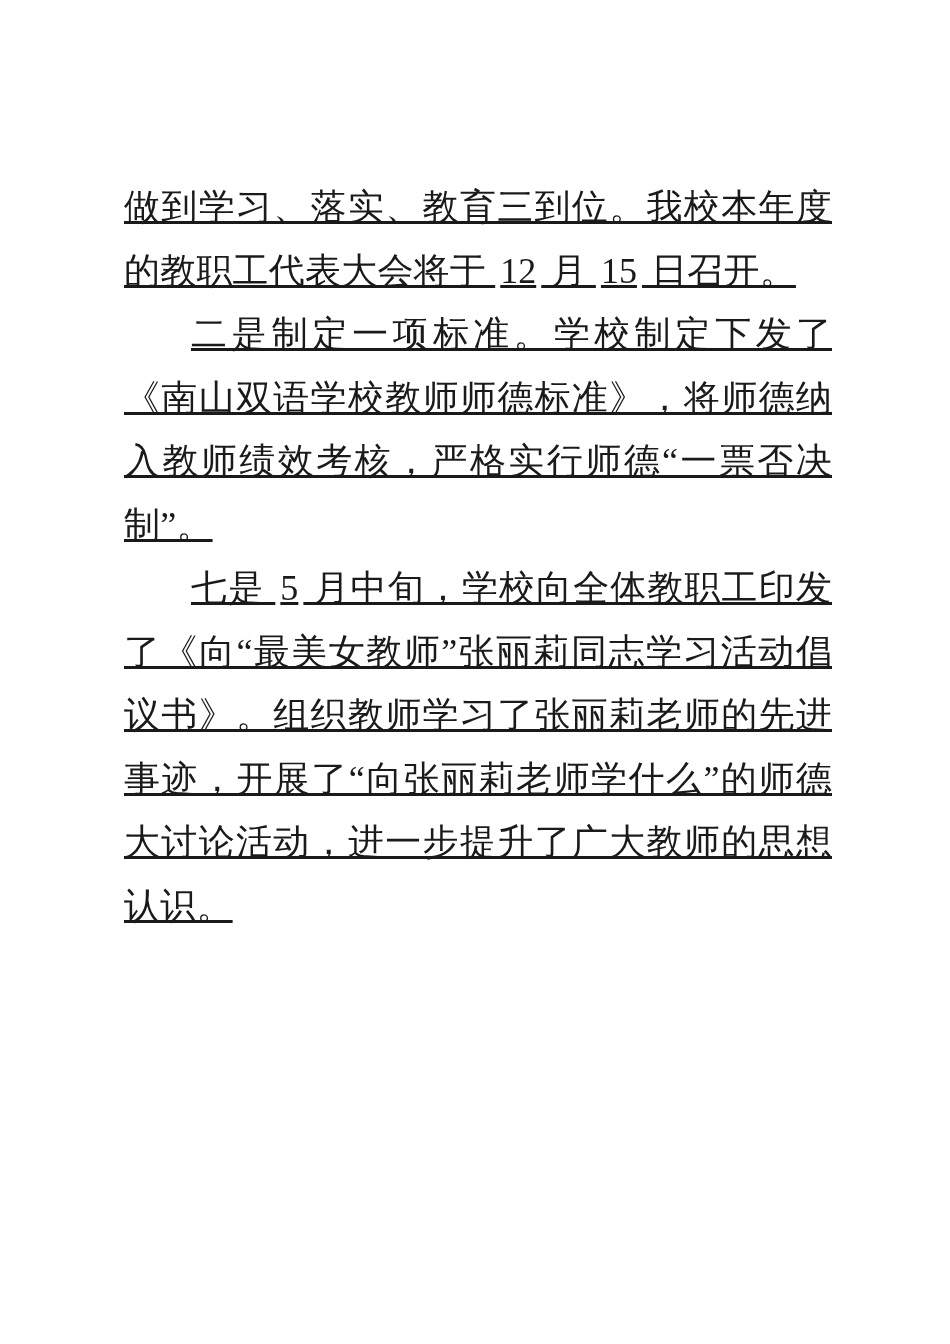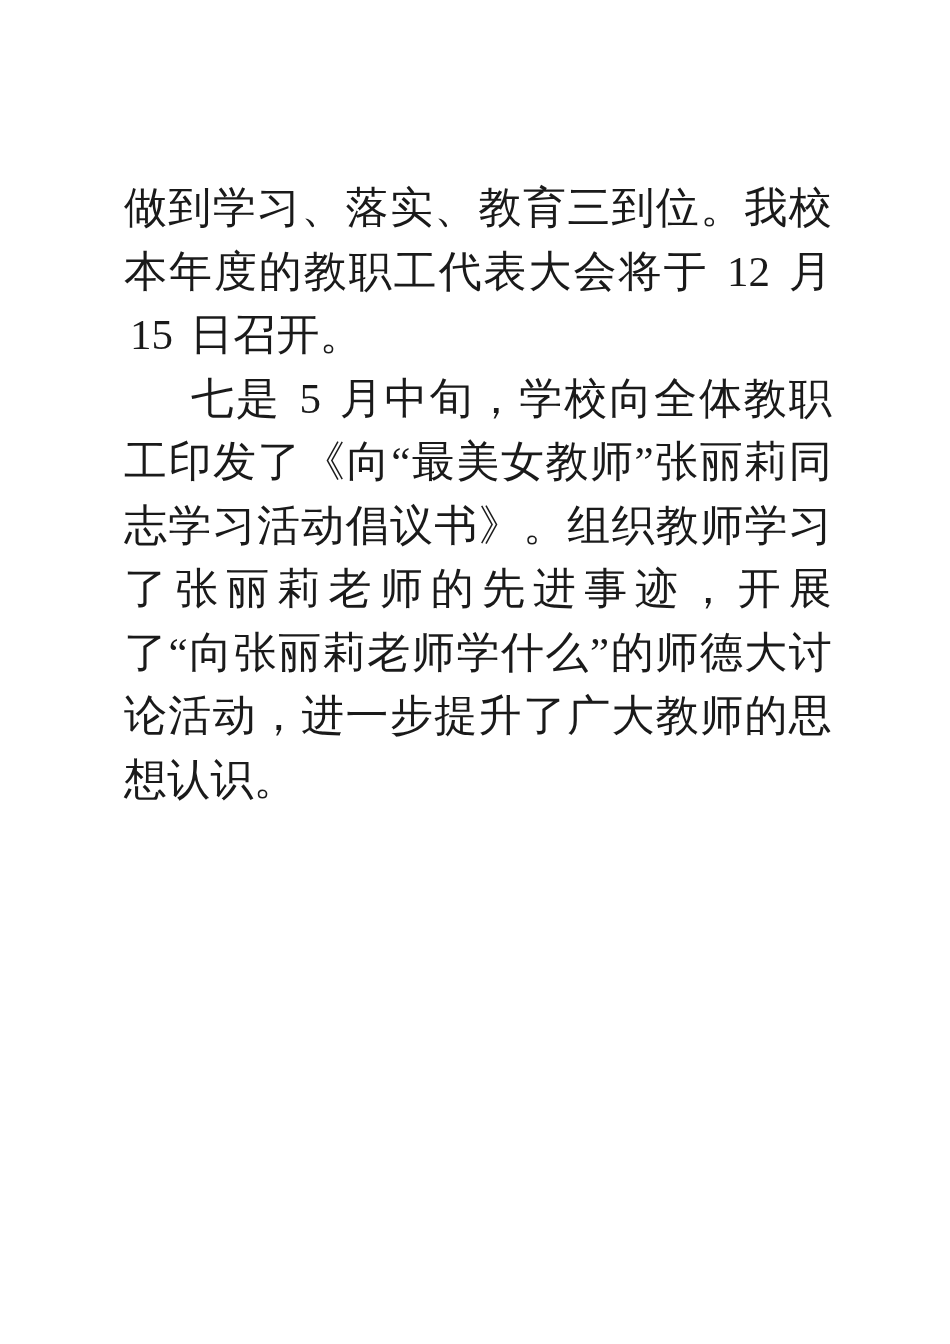--- a/index.html
+++ b/index.html
@@ -21,28 +21,29 @@
   }
   .doc-body {
     position: absolute;
     left: 124px;
     top: 176px;
     width: 708px;
   }
   .para {
     margin: 0;
     padding: 0;
-    font-size: 43px;
+    font-size: 36px;
     line-height: 63.5px;
     color: #1a1a1a;
     text-align: justify;
     text-justify: inter-character;
     text-align-last: left;
     letter-spacing: 0.2px;
     font-weight: 400;
+    text-decoration: underline;
     -webkit-font-smoothing: antialiased;
   }
   .para.indent {
     text-indent: 67px;
   }
   
   .lat {
     font-family: "Liberation Serif", "DejaVu Serif", serif;
     padding: 0 0.14em;
     letter-spacing: 0;
@@ -51,20 +52,23 @@
 </head>
 <body>
 
 <div class="page">
   <div class="doc-body">
 
     <p class="para">
       <span>做到学习、落实、教育三到位。我校本年度的教职工代表大会将于 <span class="lat">12</span> 月 <span class="lat">15</span> 日召开。</span>
     </p>
 
+    <p class="para indent">
+      <span>二是制定一项标准。学校制定下发了《南山双语学校教师师德标准》，将师德纳入教师绩效考核，严格实行师德“一票否决制”。</span>
+    </p>
 
 
 
 
 
     <p class="para indent">
       <span>七是 <span class="lat">5</span> 月中旬，学校向全体教职工印发了《向“最美女教师”张丽莉同志学习活动倡议书》。组织教师学习了张丽莉老师的先进事迹，开展了“向张丽莉老师学什么”的师德大讨论活动，进一步提升了广大教师的思想认识。</span>
     </p>
 
   </div>

